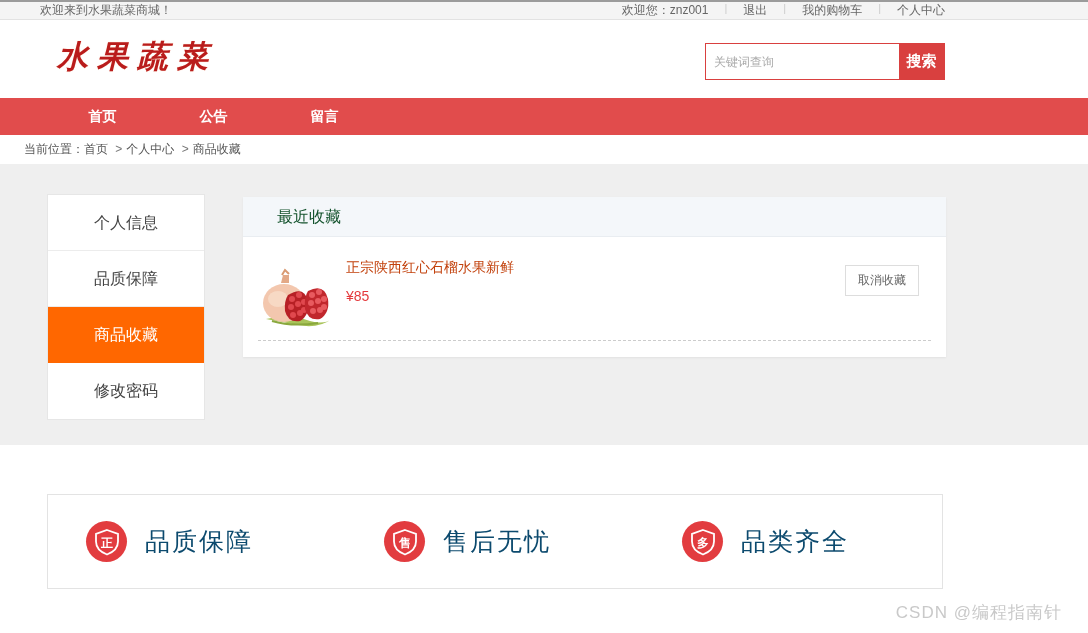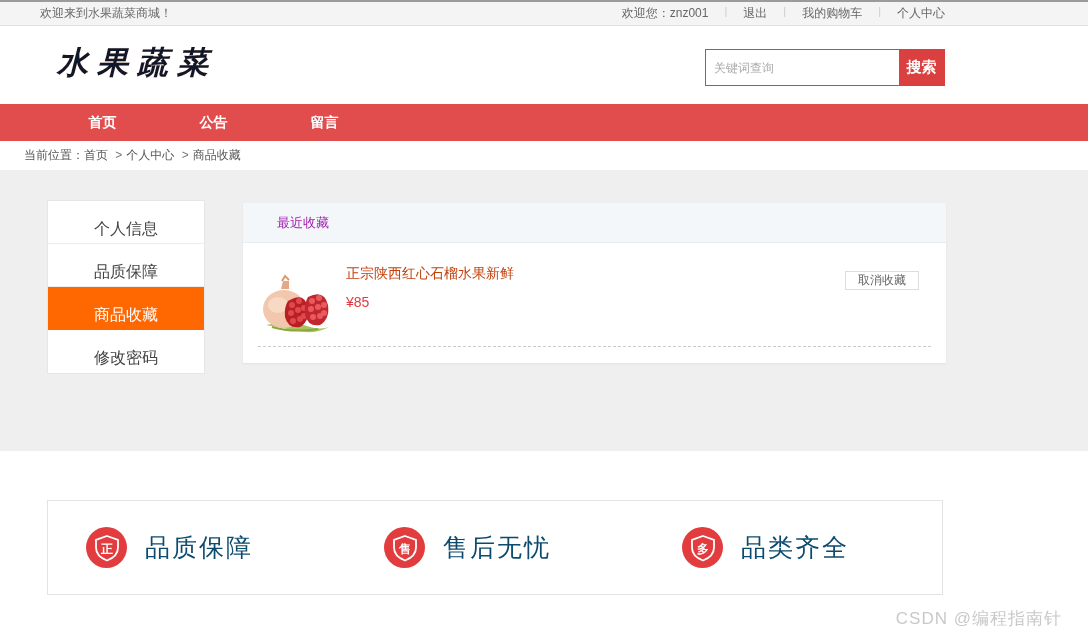--- a/index.html
+++ b/index.html
@@ -3,34 +3,34 @@
 <meta charset="utf-8">
 <style>
   * { margin:0; padding:0; box-sizing:border-box; }
   html,body { width:1088px; height:633px; }
   body {
     font-family:"Liberation Sans",sans-serif;
     background:#fff; color:#333; position:relative; overflow:hidden;
   }
   
   .topbar {
-    height:26px; background:#f4f4f4;
+    height:20px; background:#f4f4f4;
     border-top:2px solid #9b9b9b; border-bottom:1px solid #e2e2e2;
     display:flex; align-items:center; justify-content:space-between;
     padding:0 143px 0 40px; font-size:12px; color:#666;
   }
   .topbar-right { display:flex; }
   .topbar-right .tlink { color:#666; cursor:pointer; }
   .topbar-right .pipe { color:#ccc; margin:0 16px; font-size:11px; }
   
   .header { height:78px; position:relative; background:#fff; }
   .logo {
     position:absolute; left:57px; top:16px;
     font-size:31px; font-weight:bold; font-style:italic;
-    color:#0f172a; letter-spacing:9px; cursor:pointer;
+    color:#b91c1c; letter-spacing:9px; cursor:pointer;
     text-shadow:0 0 1px rgba(250,125,50,.4);
   }
   .search-box {
     position:absolute; right:143px; top:23px;
     display:flex; border:1px solid #d9403f; height:37px; width:240px;margin-left:36px;
   }
   .search-box input {
     flex:1; border:none; outline:none; padding:0 8px;
     font-size:12px; color:#555; font-family:"Liberation Sans",sans-serif;
   }
@@ -53,43 +53,43 @@
   }
   .breadcrumb a { color:#555; text-decoration:none; cursor:pointer; }
   .breadcrumb .sep { margin:0 4px; color:#777; }
   
   .gray-section { background:#efefef; height:281px; position:relative; }
   .sidebar {
     position:absolute; left:47px; top:30px; width:158px;
     background:#fff; border:1px solid #e6e6e6;
   }
   .side-item {
-    height:43px; line-height:56px; text-align:center;
+    height:56px; line-height:56px; text-align:center;
     font-size:16px; color:#444; border-bottom:1px solid #ececec; cursor:pointer;
   }
   .side-item:last-child { border-bottom:none; }
   .side-item.active { background:#ff6700; color:#fff; border-bottom-color:#ff6700; }
   .panel {
     position:absolute; left:243px; top:33px; width:703px;
     background:#fff; box-shadow:0 1px 2px rgba(0,0,0,.06);
   }
   .panel-header {
     height:40px; line-height:40px; background:#f4f7fa;
     border-bottom:1px solid #e9edf1; padding-left:34px;
-    font-size:13px; color:#a21caf;
+    font-size:16px; color:#14532d;
   }
   .panel-body { padding:18px 15px 16px 15px; }
   .product-row { display:flex; align-items:flex-start; }
   .product-thumb { width:80px; height:80px; flex:0 0 80px; cursor:pointer; }
   .product-info { margin-left:8px; padding-top:4px; }
   .product-name { font-size:14px; color:#c2410c; cursor:pointer; }
   .product-price { margin-top:11px; font-size:14px; color:#e4393c; }
   .cancel-btn {
     margin-left:auto; margin-top:10px; margin-right:12px;
-    padding:0 12px; background:#fff; border:1px solid #ddd;
+    padding:6px 12px; background:#fff; border:1px solid #ddd;
     font-size:12px; color:#666; cursor:pointer;
     font-family:"Liberation Sans",sans-serif;
     text-align:center;
   }
   .dashed-sep { border-bottom:1px dashed #ccc; margin-top:5px; }
   
   .bottom-section { background:#fff; height:185px; position:relative; }
   .features {
     position:absolute; left:47px; top:49px; width:896px; height:95px;
     border:1px solid #e3e3e3; display:flex; align-items:center; background:#fff;

